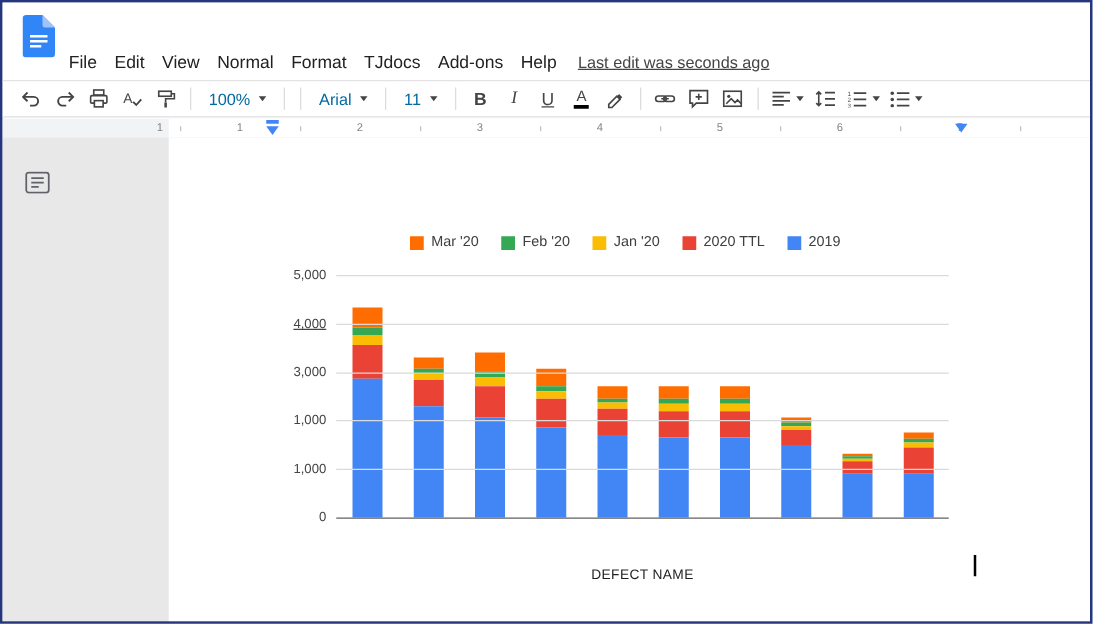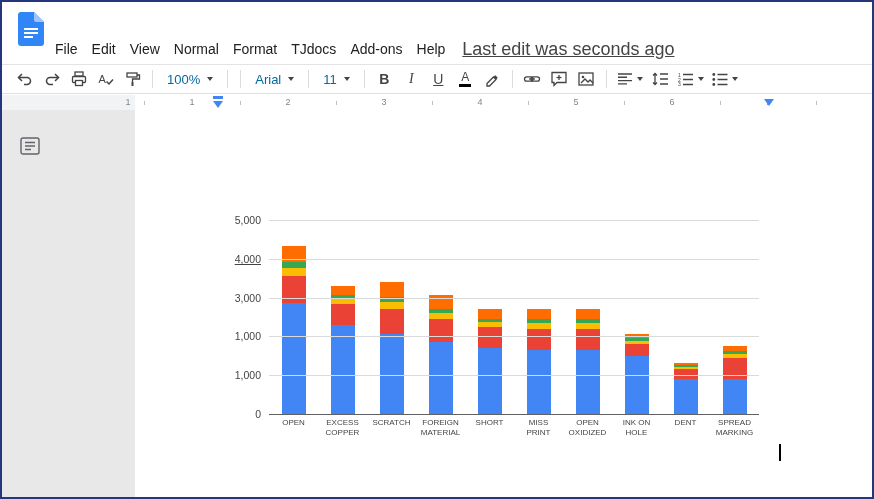--- a/index.html
+++ b/index.html
@@ -8,21 +8,21 @@
 
   
   .header { position:absolute; top:0; left:0; right:0; height:62px; background:#fff; }
   .docs-logo { position:absolute; left:16px; top:10px; }
   .title-row { position:absolute; left:52px; top:11px; display:flex; align-items:center; gap:14px; }
   .doc-title { font-size:18px; color:#202124; }
   .star-glyph { font-size:17px; color:#5f6368; line-height:1; cursor:pointer; }
   .hdr-icon { display:inline-flex; align-items:center; }
   .menu-bar { position:absolute; left:46px; top:36px; display:flex; align-items:center; height:22px; }
   .menu-item { font-size:14px; color:#202124; padding:2px 7px; border-radius:3px; cursor:pointer; }
-  .last-edit { font-size:18px; color:#444; text-decoration:underline; margin-left:10px; cursor:pointer; }
+  .last-edit { font-size:13px; color:#444; text-decoration:underline; margin-left:10px; cursor:pointer; }
 
   
   .toolbar { position:absolute; top:62px; left:0; right:0; height:30px; display:flex; align-items:center; padding-left:10px; gap:2px; border-top:1px solid #e3e3e3; border-bottom:1px solid #e0e0e0; background:#fff; }
   .tbtn { border:none; background:transparent; width:25px; height:24px; display:flex; align-items:center; justify-content:center; border-radius:2px; cursor:pointer; font-family:inherit; color:#444; flex:none; }
   .sep { width:1px; height:18px; background:#dadce0; margin:0 5px; flex:none; }
   .tselect { display:flex; align-items:center; gap:7px; padding:2px 7px; border-radius:2px; cursor:pointer; flex:none; }
   .tselect span.val { font-size:13px; color:#0369a1; white-space:nowrap; }
   .caret { width:0; height:0; border-left:3.5px solid transparent; border-right:3.5px solid transparent; border-top:4px solid #444; }
   .bold-txt { font-weight:bold; font-size:14px; }
   .italic-txt { font-style:italic; font-size:14px; font-family:"Liberation Serif", serif; }
@@ -238,20 +238,42 @@
   <div class="doc-area">
     <button class="outline-btn">
       <svg class="ic" width="20" height="18" viewBox="0 0 20 18">
           <rect x="1" y="1" width="18" height="16" rx="2" fill="none" stroke="#5f6368" stroke-width="1.4"></rect>
           <path d="M5 5.5 h10 M5 9 h10 M5 12.5 h6" stroke="#5f6368" stroke-width="1.4"></path>
         </svg>
     </button>
 
     <div class="page">
       <div class="chart" id="chart">
+        <div class="legend" id="legend">
+            <div class="legend-item">
+              <span class="legend-swatch" style="background: rgb(255, 109, 1);"></span>
+              <span class="legend-label">Mar '20</span>
+            </div>
+            <div class="legend-item">
+              <span class="legend-swatch" style="background: rgb(52, 168, 83);"></span>
+              <span class="legend-label">Feb '20</span>
+            </div>
+            <div class="legend-item">
+              <span class="legend-swatch" style="background: rgb(251, 188, 4);"></span>
+              <span class="legend-label">Jan '20</span>
+            </div>
+            <div class="legend-item">
+              <span class="legend-swatch" style="background: rgb(234, 67, 53);"></span>
+              <span class="legend-label">2020 TTL</span>
+            </div>
+            <div class="legend-item">
+              <span class="legend-swatch" style="background: rgb(66, 133, 244);"></span>
+              <span class="legend-label">2019</span>
+            </div>
+          </div>
         <div class="bars" id="bars" style="left: 134px; top: 110px; width: 490px; height: 194px;">
             <div class="slot">
               <div class="bar">
                 <div style="height: 16px; background: rgb(255, 109, 1);"></div>
                 <div style="height: 6px; background: rgb(52, 168, 83);"></div>
                 <div style="height: 8px; background: rgb(251, 188, 4);"></div>
                 <div style="height: 27px; background: rgb(234, 67, 53);"></div>
                 <div style="height: 111px; background: rgb(66, 133, 244);"></div>
               </div>
             </div>
@@ -330,32 +352,21 @@
             <div class="slot">
               <div class="bar">
                 <div style="height: 5px; background: rgb(255, 109, 1);"></div>
                 <div style="height: 3px; background: rgb(52, 168, 83);"></div>
                 <div style="height: 4px; background: rgb(251, 188, 4);"></div>
                 <div style="height: 21px; background: rgb(234, 67, 53);"></div>
                 <div style="height: 35px; background: rgb(66, 133, 244);"></div>
               </div>
             </div>
           </div>
-        <div class="xlabels" id="xlabels" style="left: 134px; top: 308px; width: 490px;">
-            <div class="xlabel">OPEN</div>
-            <div class="xlabel">EXCESS COPPER</div>
-            <div class="xlabel">SCRATCH</div>
-            <div class="xlabel">FOREIGN MATERIAL</div>
-            <div class="xlabel">SHORT</div>
-            <div class="xlabel">MISS PRINT</div>
-            <div class="xlabel">OPEN OXIDIZED</div>
-            <div class="xlabel">INK ON HOLE</div>
-            <div class="xlabel">DENT</div>
-            <div class="xlabel">SPREAD MARKING</div>
-          </div>
+        <div class="axis-title" id="axis-title" style="left: 134px; width: 490px; top: 344px;">DEFECT NAME</div>
         <div class="caret-cursor" style="left:644px; top:334px;"></div>
       <div class="gridline zero" style="top: 304px; left: 134px; width: 490px;"></div>
           <span class="ylabel" style="top: 298px;">0</span>
           <div class="gridline" style="top: 265px; left: 134px; width: 490px;"></div>
           <span class="ylabel" style="top: 259px;">1,000</span>
           <div class="gridline" style="top: 226px; left: 134px; width: 490px;"></div>
           <span class="ylabel" style="top: 220px;">1,000</span>
           <div class="gridline" style="top: 188px; left: 134px; width: 490px;"></div>
           <span class="ylabel" style="top: 182px;">3,000</span>
           <div class="gridline" style="top: 149px; left: 134px; width: 490px;"></div>

